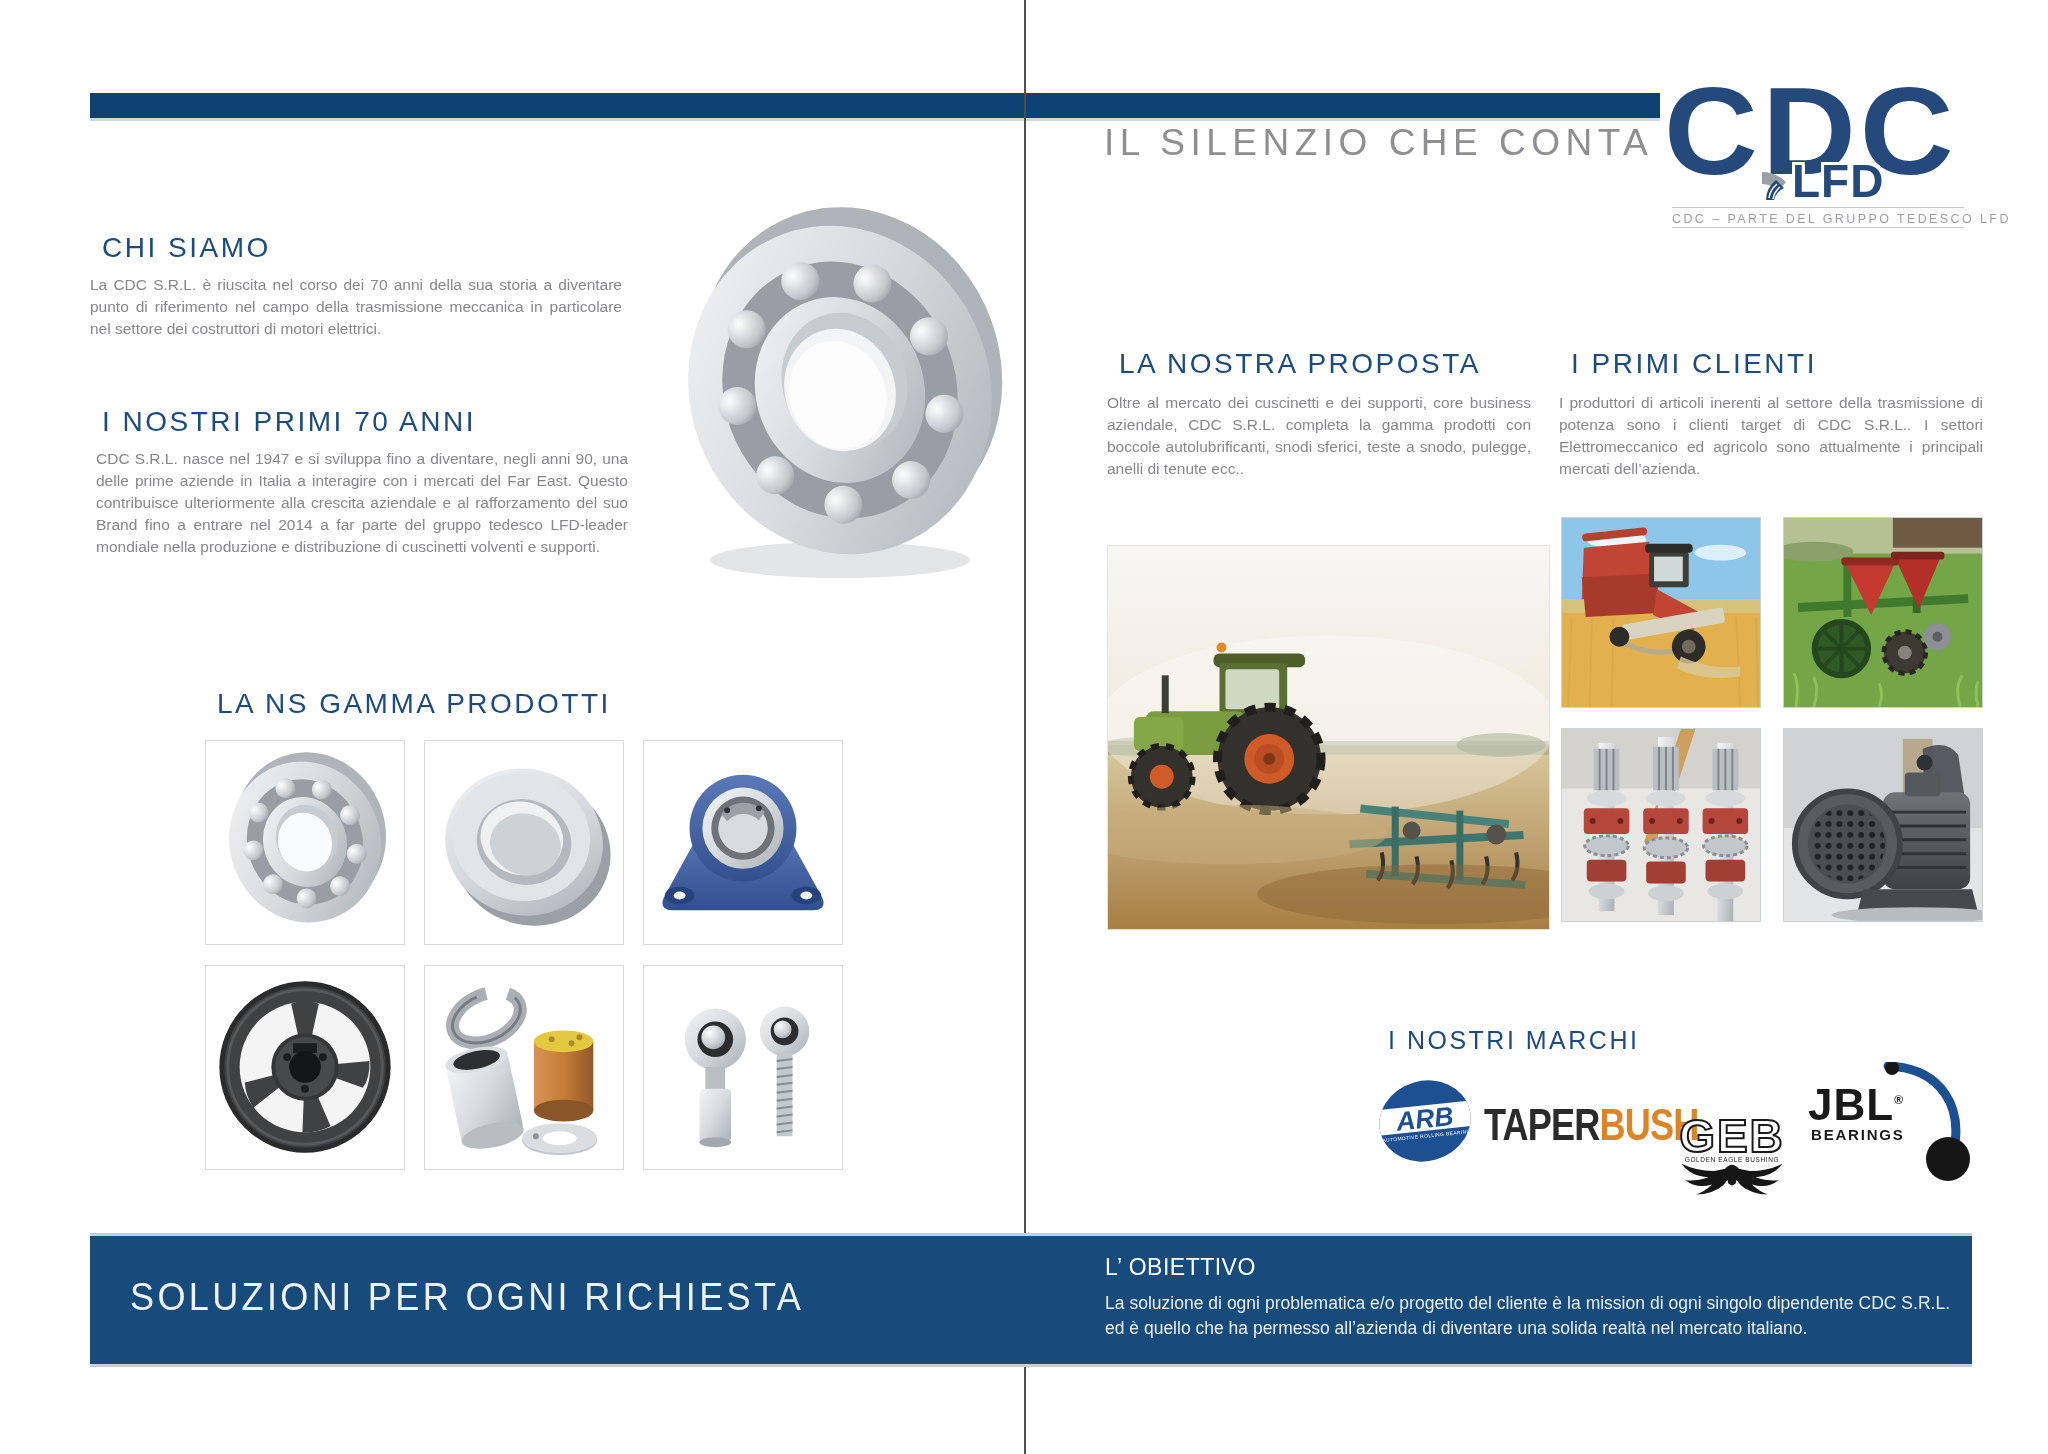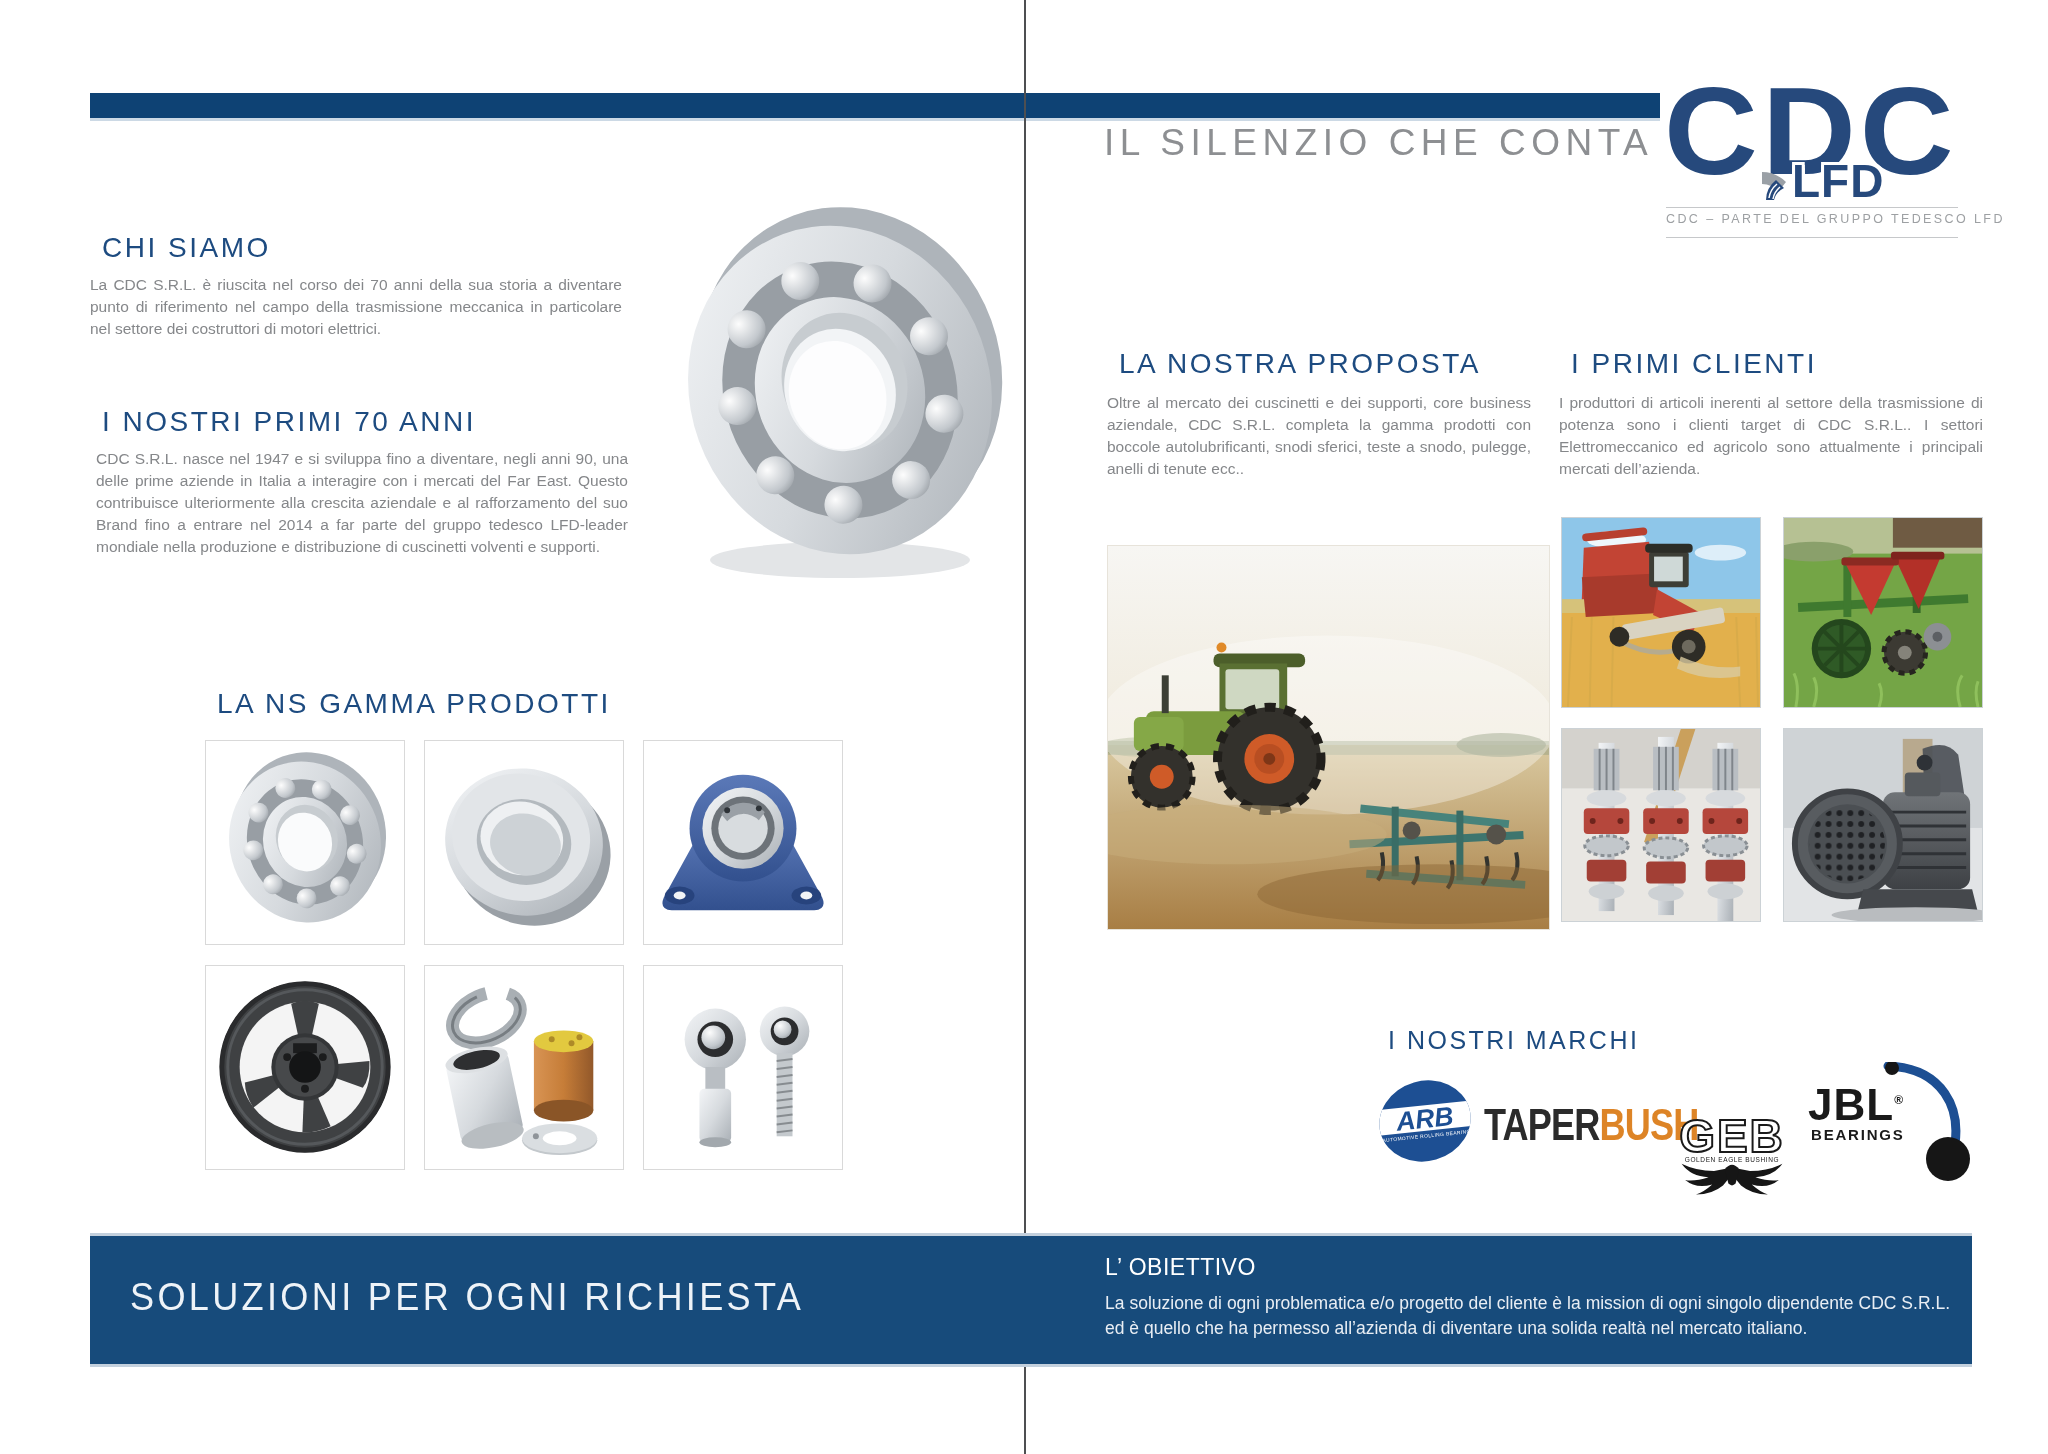--- a/index.html
+++ b/index.html
@@ -32,22 +32,22 @@
   .cell svg{width:100%;height:100%;}
 
   
   #silenzio{left:1104px;top:122px;color:#8d8f92;font-size:37px;letter-spacing:5.5px;white-space:nowrap;}
   #cdc-logo{left:1664px;top:80px;width:334px;height:152px;}
   #cdc-word{position:absolute;left:0;top:-12px;font-size:130px;line-height:1;font-weight:bold;
             letter-spacing:4px;color:#26497c;transform:scaleY(.96);transform-origin:top left;}
   #cdc-bearing-ic{position:absolute;left:96px;top:82px;width:30px;height:40px;}
   #cdc-lfd{position:absolute;left:128px;top:74px;font-size:46px;font-weight:bold;color:#26497c;letter-spacing:1px;
            text-shadow:-3px -3px 0 #fff,3px -3px 0 #fff,-3px 3px 0 #fff,3px 3px 0 #fff,0 -3px 0 #fff,0 3px 0 #fff,-3px 0 0 #fff,3px 0 0 #fff;}
-  #cdc-caption{position:absolute;left:2px;top:127px;width:292px;border-top:1px solid #c6c8ca;border-bottom:1px solid #c6c8ca;
-           padding:4px 0 11px;text-align:center;font-size:12.5px;letter-spacing:2.4px;color:#9da0a3;white-space:nowrap;}
+  #cdc-caption{position:absolute;left:8px;top:127px;width:292px;border-top:1px solid #c6c8ca;border-bottom:1px solid #c6c8ca;
+           padding:4px 0 1px;text-align:center;font-size:12.5px;letter-spacing:2.4px;color:#9da0a3;white-space:nowrap;}
 
   #proposta-h{left:1107px;top:348px;}
   #proposta-p{left:1107px;top:392px;width:424px;}
   #clienti-h{left:1559px;top:348px;}
   #clienti-p{left:1559px;top:392px;width:424px;}
 
   .photo{box-sizing:border-box;border:1px solid #ccd2d6;background:#fff;overflow:hidden;}
   .photo svg{display:block;width:100%;height:100%;}
   #photo-tractor{left:1107px;top:545px;width:443px;height:385px;border:1px solid #e7e3da;}
   #photo-harvester{left:1561px;top:517px;width:200px;height:191px;}

